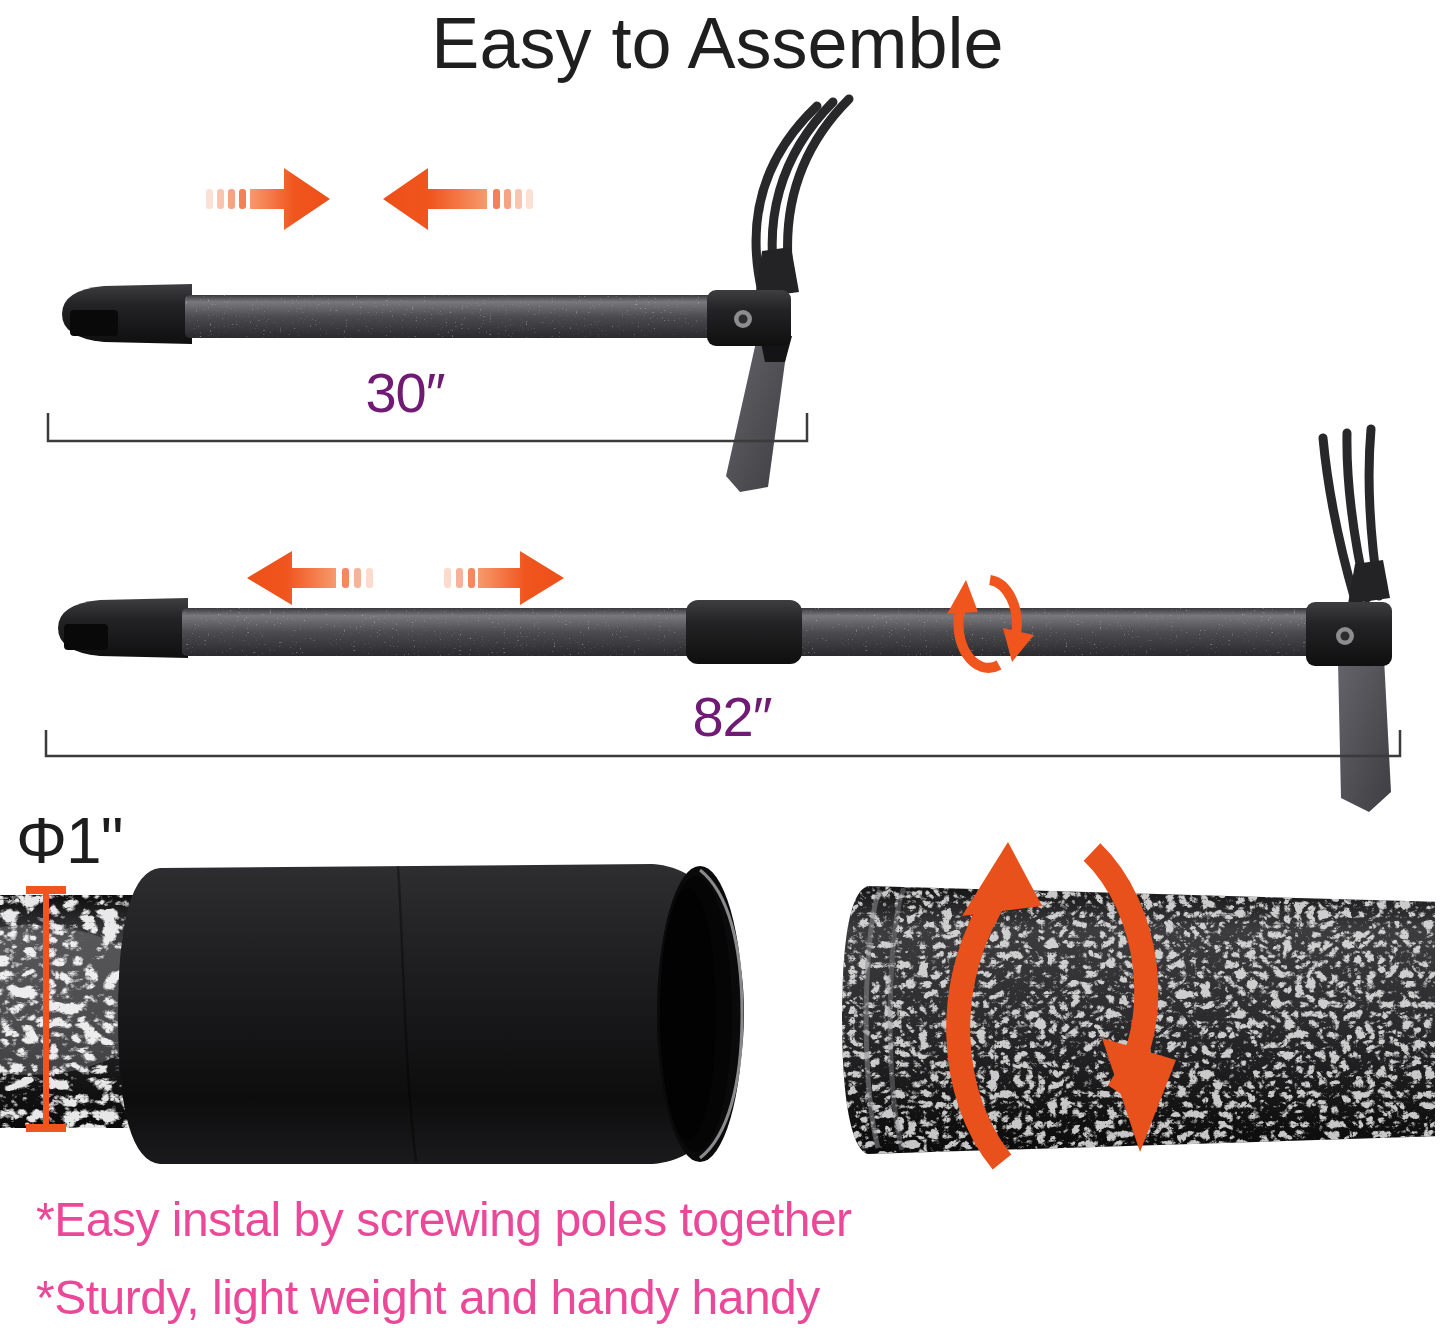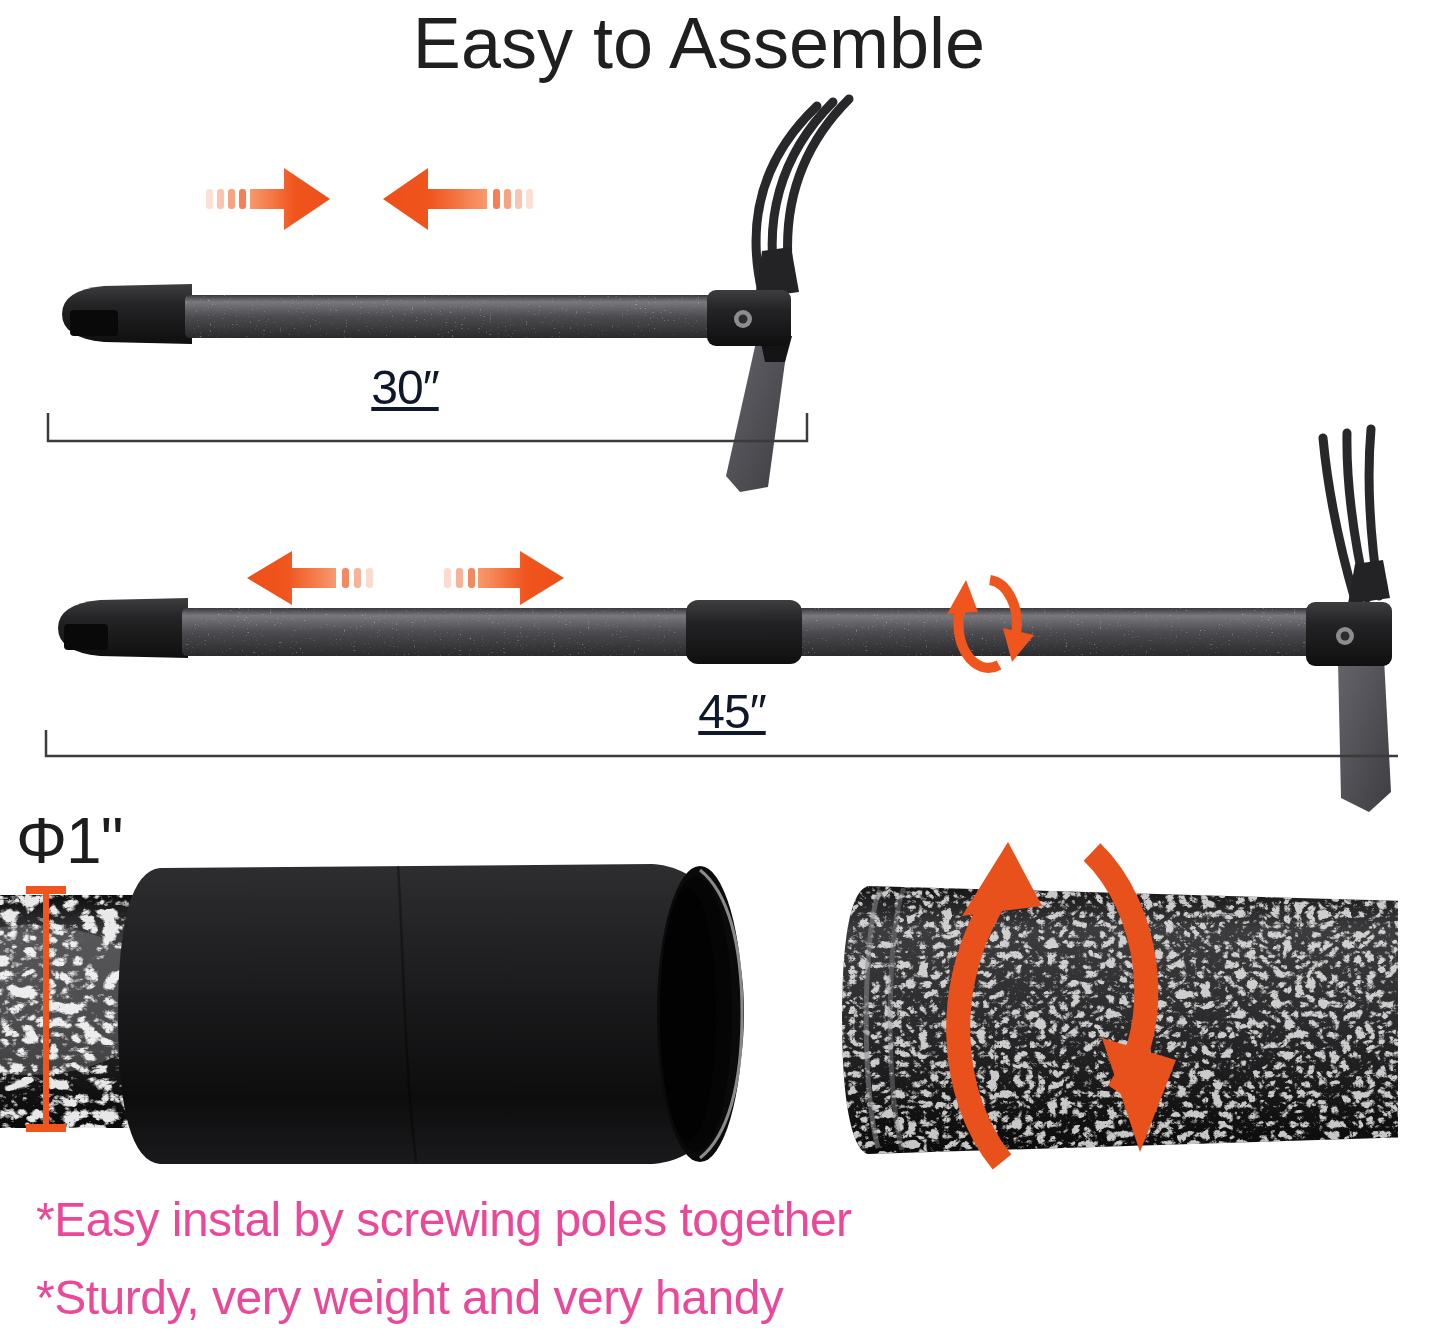--- a/index.html
+++ b/index.html
@@ -3,32 +3,33 @@
 <meta charset="utf-8">
 <style>
   html,body{margin:0;padding:0;background:#ffffff;}
   .canvas{
     position:relative;
     width:1398px;height:1337px;
     background:#ffffff;
     overflow:hidden;
     font-family:"Liberation Sans",sans-serif;
     color:#1c1c1c;
+    padding-left:37px;
   }
   .art{position:absolute;left:0;top:0;width:1445px;height:1337px;}
   .title{
     position:absolute;left:0;right:0;top:2px;
     text-align:center;
     font-size:72px;line-height:1.15;
     letter-spacing:0px;
     color:#1f1f1f;
   }
   .dim-label{
     position:absolute;width:220px;text-align:center;
-    font-size:48px;color:#0f172a;letter-spacing:-1px;text-decoration:underline;
+    font-size:56px;color:#701a75;letter-spacing:-1px;
   }
   #lab30{left:295px;top:360px;}
   #lab45{left:622px;top:684px;}
   .dia-label{
     position:absolute;left:16px;top:804px;
     font-size:64px;color:#1d1d1d;letter-spacing:-1px;
   }
   .note{
     position:absolute;left:36px;
     font-size:48px;color:#ec4899;letter-spacing:-0.5px;
@@ -243,19 +244,19 @@
           <path d="M962,916 L1008,842 L1042,906 Z"></path>
           <path d="M1102,1038 L1176,1060 L1140,1152 Z"></path>
         </g>
       </g>
     </g>
   </svg>
 
   <div class="title">Easy to Assemble</div>
 
   <div class="dim-label" id="lab30">30″</div>
-  <div class="dim-label" id="lab45">45″</div>
+  <div class="dim-label" id="lab45">82″</div>
 
   <div class="dia-label">Φ1"</div>
 
   <div class="note" id="note1">*Easy instal by screwing poles together</div>
-  <div class="note" id="note2">*Sturdy, very weight and very handy</div>
+  <div class="note" id="note2">*Sturdy, light weight and handy handy</div>
 </div>
 
 </body></html>

